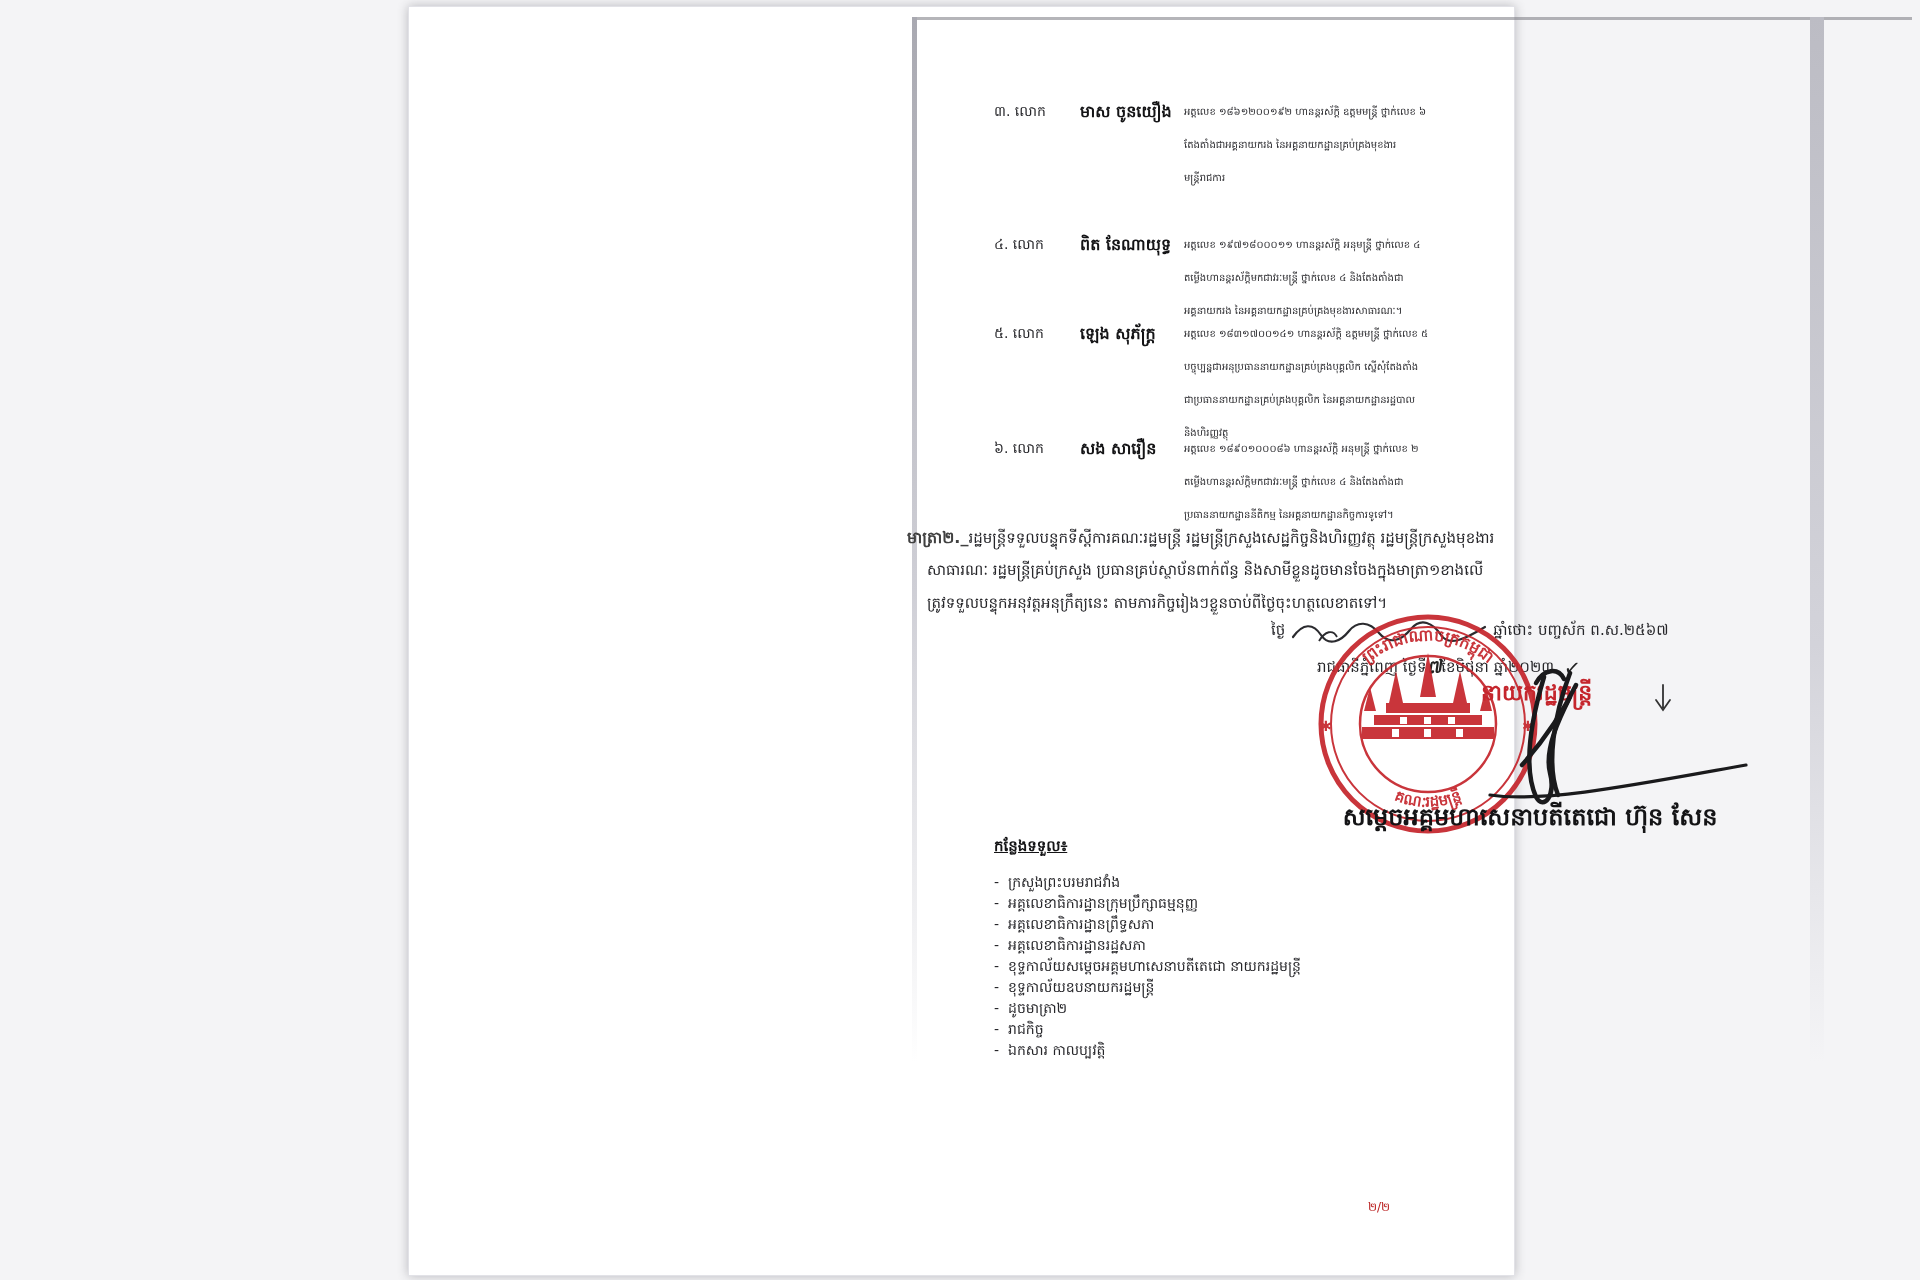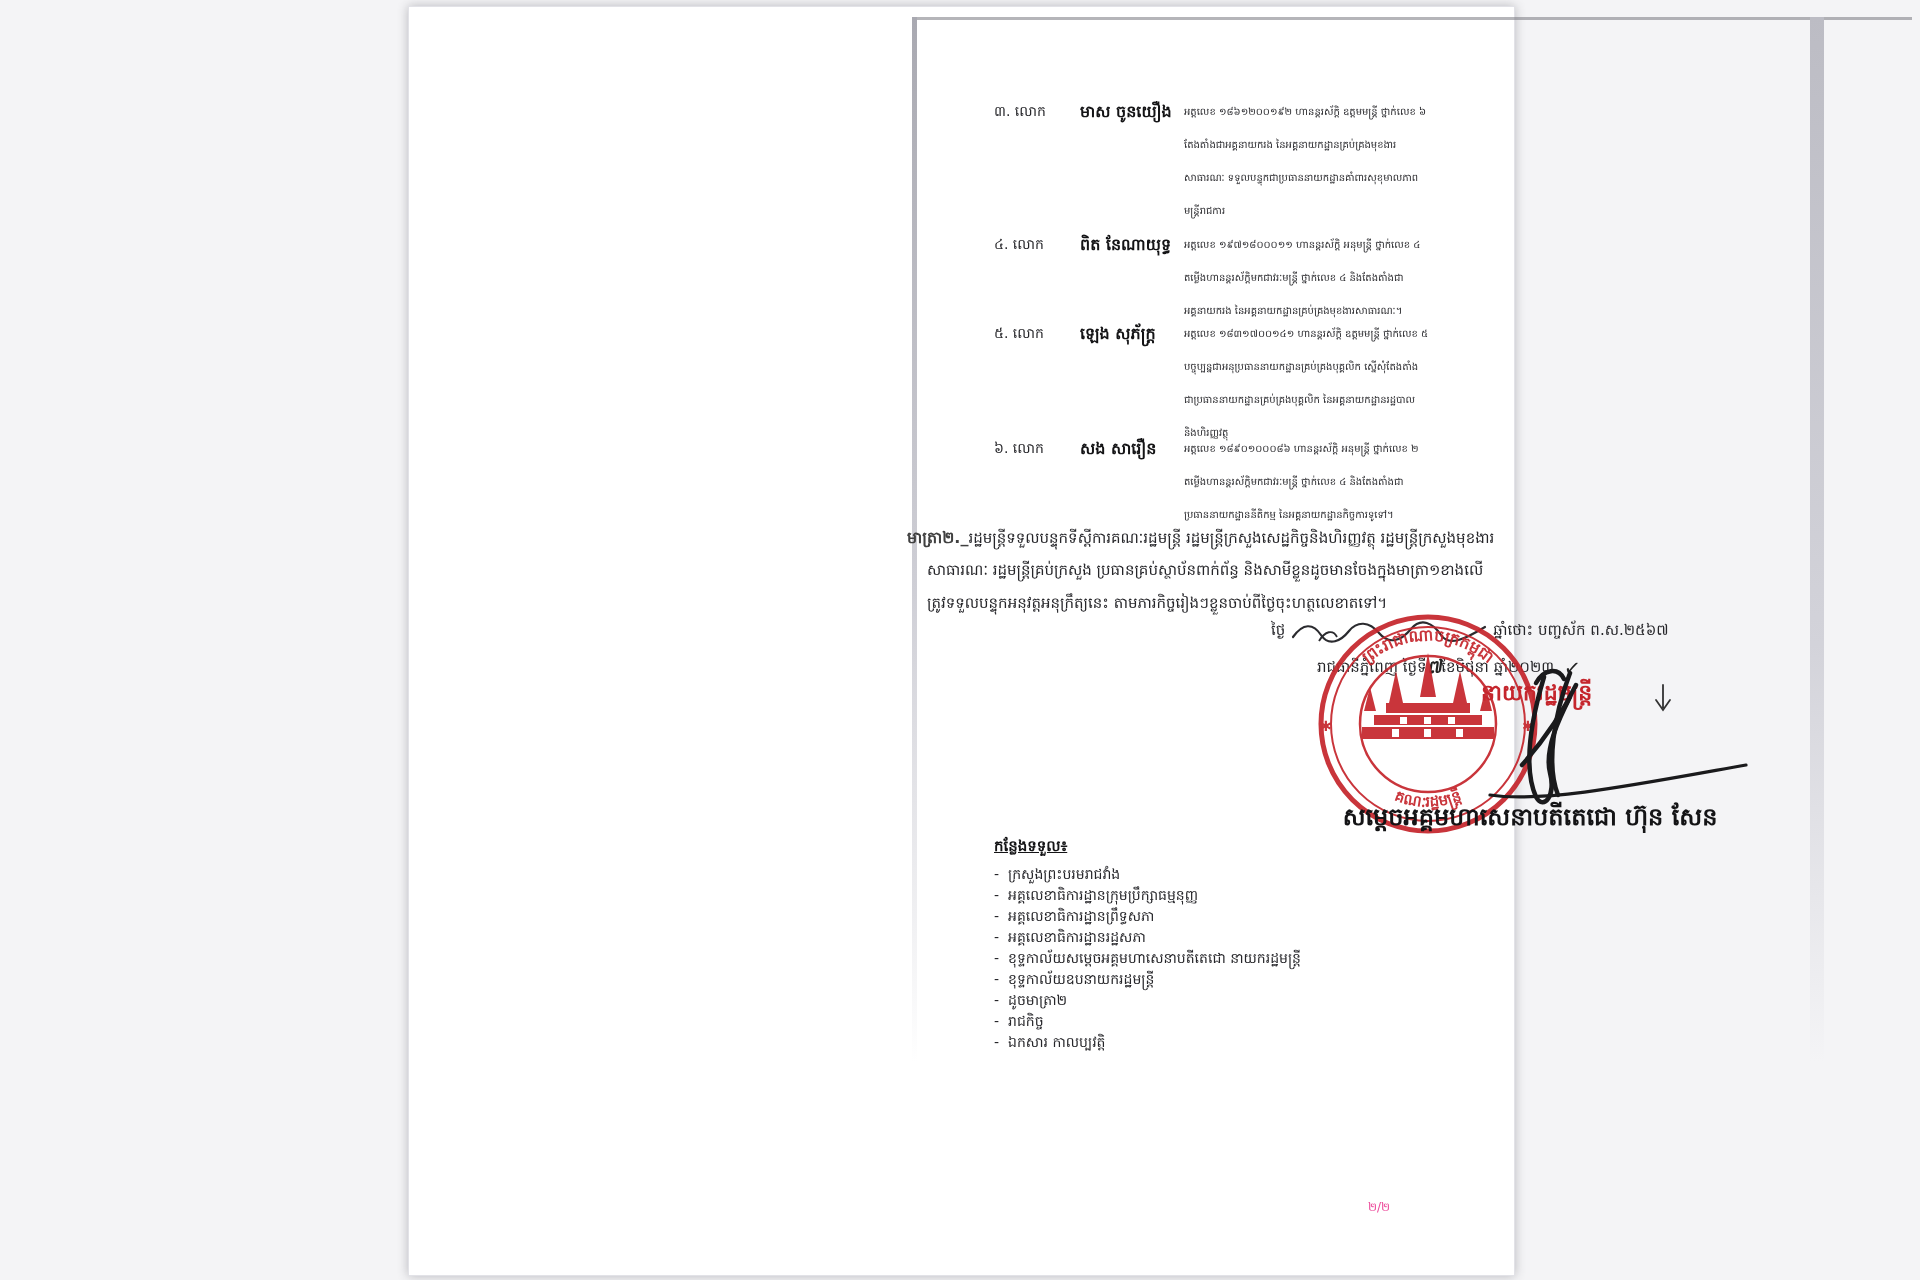--- a/index.html
+++ b/index.html
@@ -20,24 +20,24 @@
   .art{position:absolute;font-size:15px;line-height:33px;white-space:nowrap;}
   .art b{font-size:16px;color:#404040;}
   .dateline{position:absolute;display:flex;align-items:center;font-size:15px;white-space:nowrap;}
   .hw-day{font-size:18px;font-style:italic;transform:rotate(-6deg);color:#222;font-weight:bold;}
   .chk{font-size:20px;transform:rotate(6deg);margin-left:10px;color:#222;}
   .pm-title{position:absolute;left:1072px;top:672px;width:220px;font-weight:bold;font-size:22px;
             color:#c5262d;white-space:nowrap;}
   .signer{position:absolute;left:875px;top:795px;width:492px;text-align:center;font-weight:bold;
           font-size:24px;color:#141416;white-space:nowrap;}
   .rcp-block{position:absolute;left:585px;top:829px;font-size:14px;}
-  .rcp-head{font-weight:bold;font-size:15px;text-decoration:underline;color:#141416;margin-bottom:6px;}
+  .rcp-head{font-weight:bold;font-size:15px;text-decoration:underline;color:#141416;margin-bottom:14px;}
   .rcp{line-height:21px;white-space:nowrap;}
   .rcp .b{display:inline-block;width:14px;}
-  .pageno{position:absolute;left:930px;top:1192px;width:80px;text-align:center;font-size:12px;color:#ec4899;}
+  .pageno{position:absolute;left:930px;top:1192px;width:80px;text-align:center;font-size:12px;color:#b91c1c;}
   .seal{position:absolute;left:898px;top:596px;opacity:.93;}
   .sig{position:absolute;left:985px;top:640px;}
   .sq{display:inline-block;margin:0 4px;}
   .arrow{position:absolute;left:1243px;top:676px;}
 </style>
 </head>
 <body>
 
 <div class="stage">
   <div class="page">
@@ -47,21 +47,20 @@
     <div class="scan-right"></div>
 
     <div>
 
       <div class="row" style="top:88px">
         <div class="num">៣. លោក</div>
         <div class="nm">មាស ចូនយឿង</div>
         <div class="desc">
           <div class="dl">អត្តលេខ ១៨៦១២០០១៩២ ហានន្តរស័ក្តិ ឧត្តមមន្ត្រី ថ្នាក់លេខ ៦</div>
           <div class="dl">តែងតាំងជាអគ្គនាយករង នៃអគ្គនាយកដ្ឋានគ្រប់គ្រងមុខងារ</div>
-          <div class="dl">សាធារណៈ ទទួលបន្ទុកជាប្រធាននាយកដ្ឋានគាំពារសុខុមាលភាព</div>
           <div class="dl">មន្ត្រីរាជការ</div>
         </div>
       </div>
 
       <div class="row" style="top:221px">
         <div class="num">៤. លោក</div>
         <div class="nm">ពិត នែណាយុទ្ធ</div>
         <div class="desc">
           <div class="dl">អត្តលេខ ១៩៧១៨០០០១១ ហានន្តរស័ក្តិ អនុមន្ត្រី ថ្នាក់លេខ ៤</div>
           <div class="dl">តម្លើងហានន្តរស័ក្តិមកជាវរៈមន្ត្រី ថ្នាក់លេខ ៤ និងតែងតាំងជា</div>

